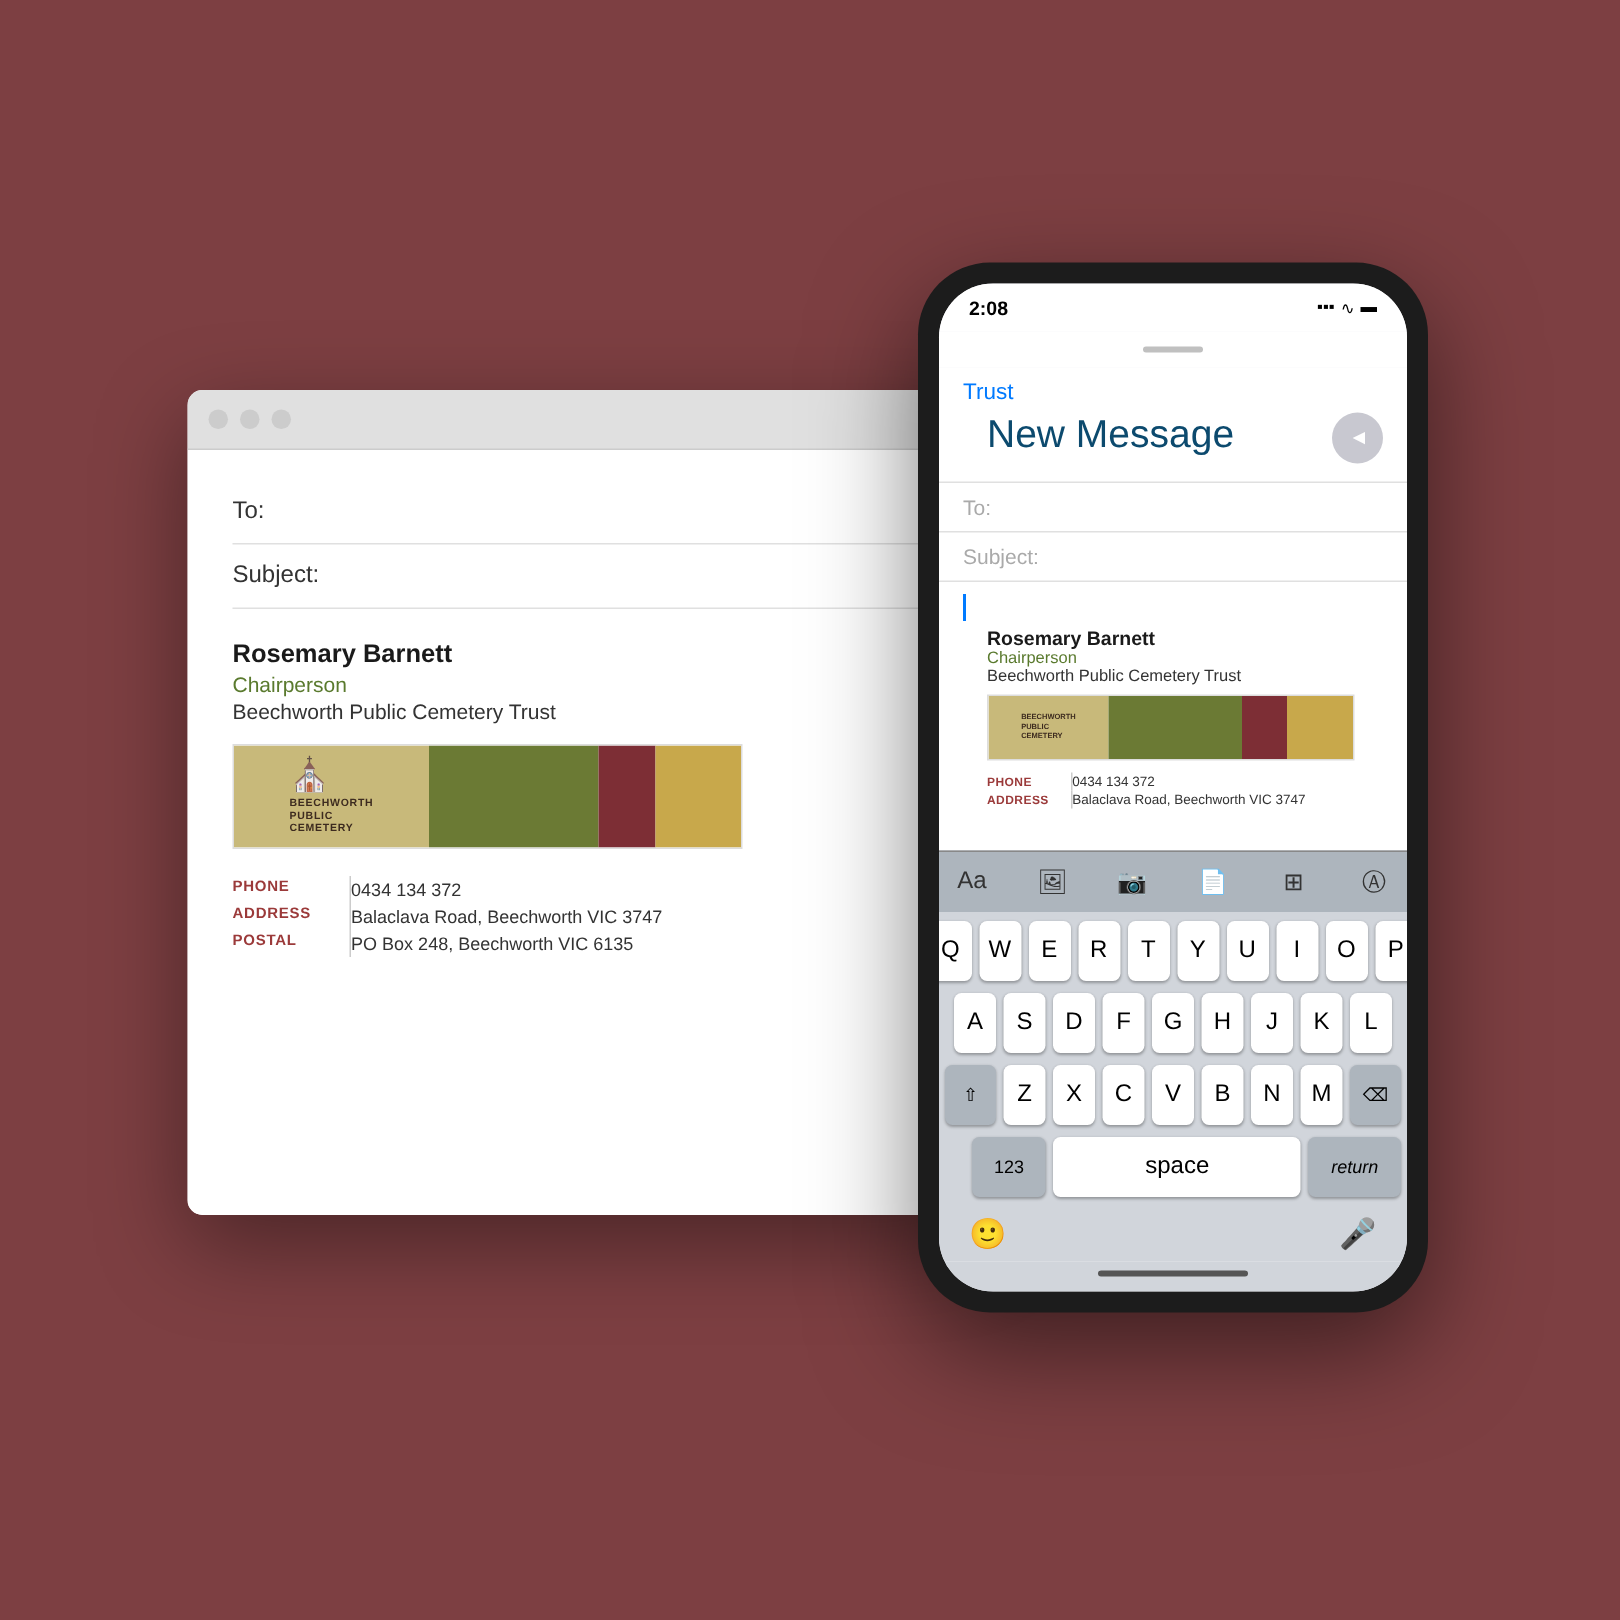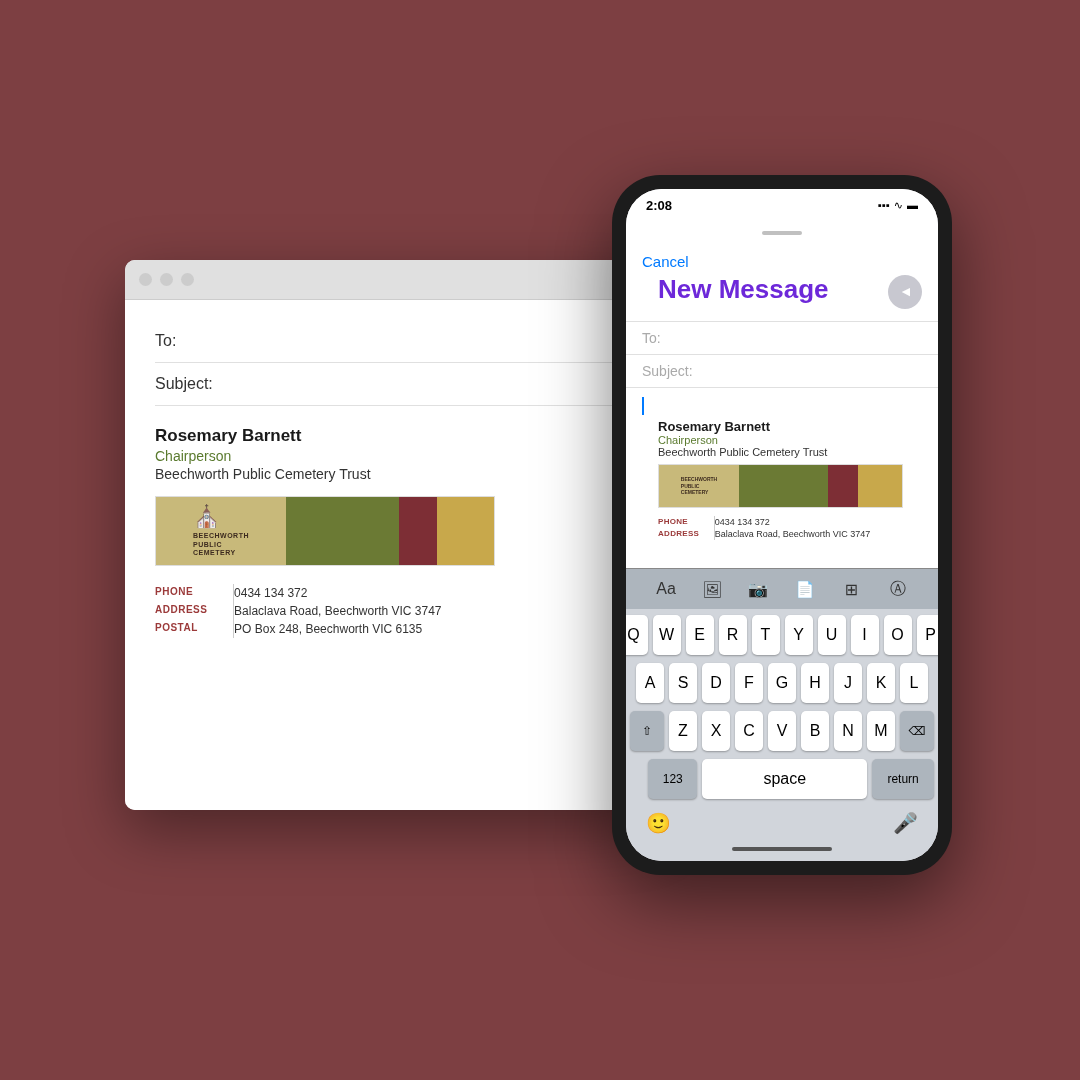--- a/index.html
+++ b/index.html
@@ -217,22 +217,22 @@
     }
     .cancel-btn {
       font-size: 15px;
       color: #007aff;
       background: none;
       border: none;
       cursor: pointer;
     }
     .compose-title {
       font-size: 26px;
-      font-weight: 700;
-      color: #6d28d9;
+      font-weight: 400;
+      color: #0c4a6e;
       padding: 4px 16px 8px;
     }
     .send-btn {
       width: 34px;
       height: 34px;
       background: #c8c8d0;
       border-radius: 50%;
       display: flex;
       align-items: center;
       justify-content: center;
@@ -334,21 +334,21 @@
     }
     .mc-divider {
       border-right: 1px solid #ccc;
       padding-right: 6px !important;
     }
     .mc-value { color: #333; }
 
     
     .keyboard-toolbar {
       background: #adb5bd;
-      padding: 6px 26px;
+      padding: 6px 8px;
       display: flex;
       justify-content: space-between;
       align-items: center;
       flex-shrink: 0;
       border-top: 1px solid #888;
     }
     .toolbar-btn {
       font-size: 16px;
       color: #333;
       width: 28px;
@@ -482,21 +482,21 @@
         <span class="status-icon-item">▬</span>
       </div>
     </div>
 
     <div style="background:#fff; padding:4px 0;">
       <div class="phone-handle"></div>
     </div>
 
     <div class="compose-area">
       <div class="compose-header">
-        <button class="cancel-btn">Cancel</button>
+        <button class="cancel-btn">Trust</button>
       </div>
       <div class="compose-title-row">
         <span class="compose-title">New Message</span>
         <div class="send-btn">
           <span class="send-arrow">▲</span>
         </div>
       </div>
       <div class="compose-field-row">
         <span>To:</span>
       </div>
@@ -578,21 +578,21 @@
         <div class="key">C</div>
         <div class="key">V</div>
         <div class="key">B</div>
         <div class="key">N</div>
         <div class="key">M</div>
         <div class="key key-special key-wide">⌫</div>
       </div>
       <div class="key-row bottom-row">
         <div class="key key-special" style="flex:1.2;margin-left:18px;">123</div>
         <div class="key key-space">space</div>
-        <div class="key key-special" style="flex:1.5;">return</div>
+        <div class="key key-special" style="flex:1.5;font-style:italic;">return</div>
       </div>
     </div>
 
     <div style="background:#d1d5db; display:flex; justify-content:space-between; align-items:center; padding:6px 20px; flex-shrink:0;">
       <span style="font-size:20px;">🙂</span>
       <span style="font-size:20px;">🎤</span>
     </div>
 
     <div class="phone-home-indicator">
       <div class="home-bar"></div>

